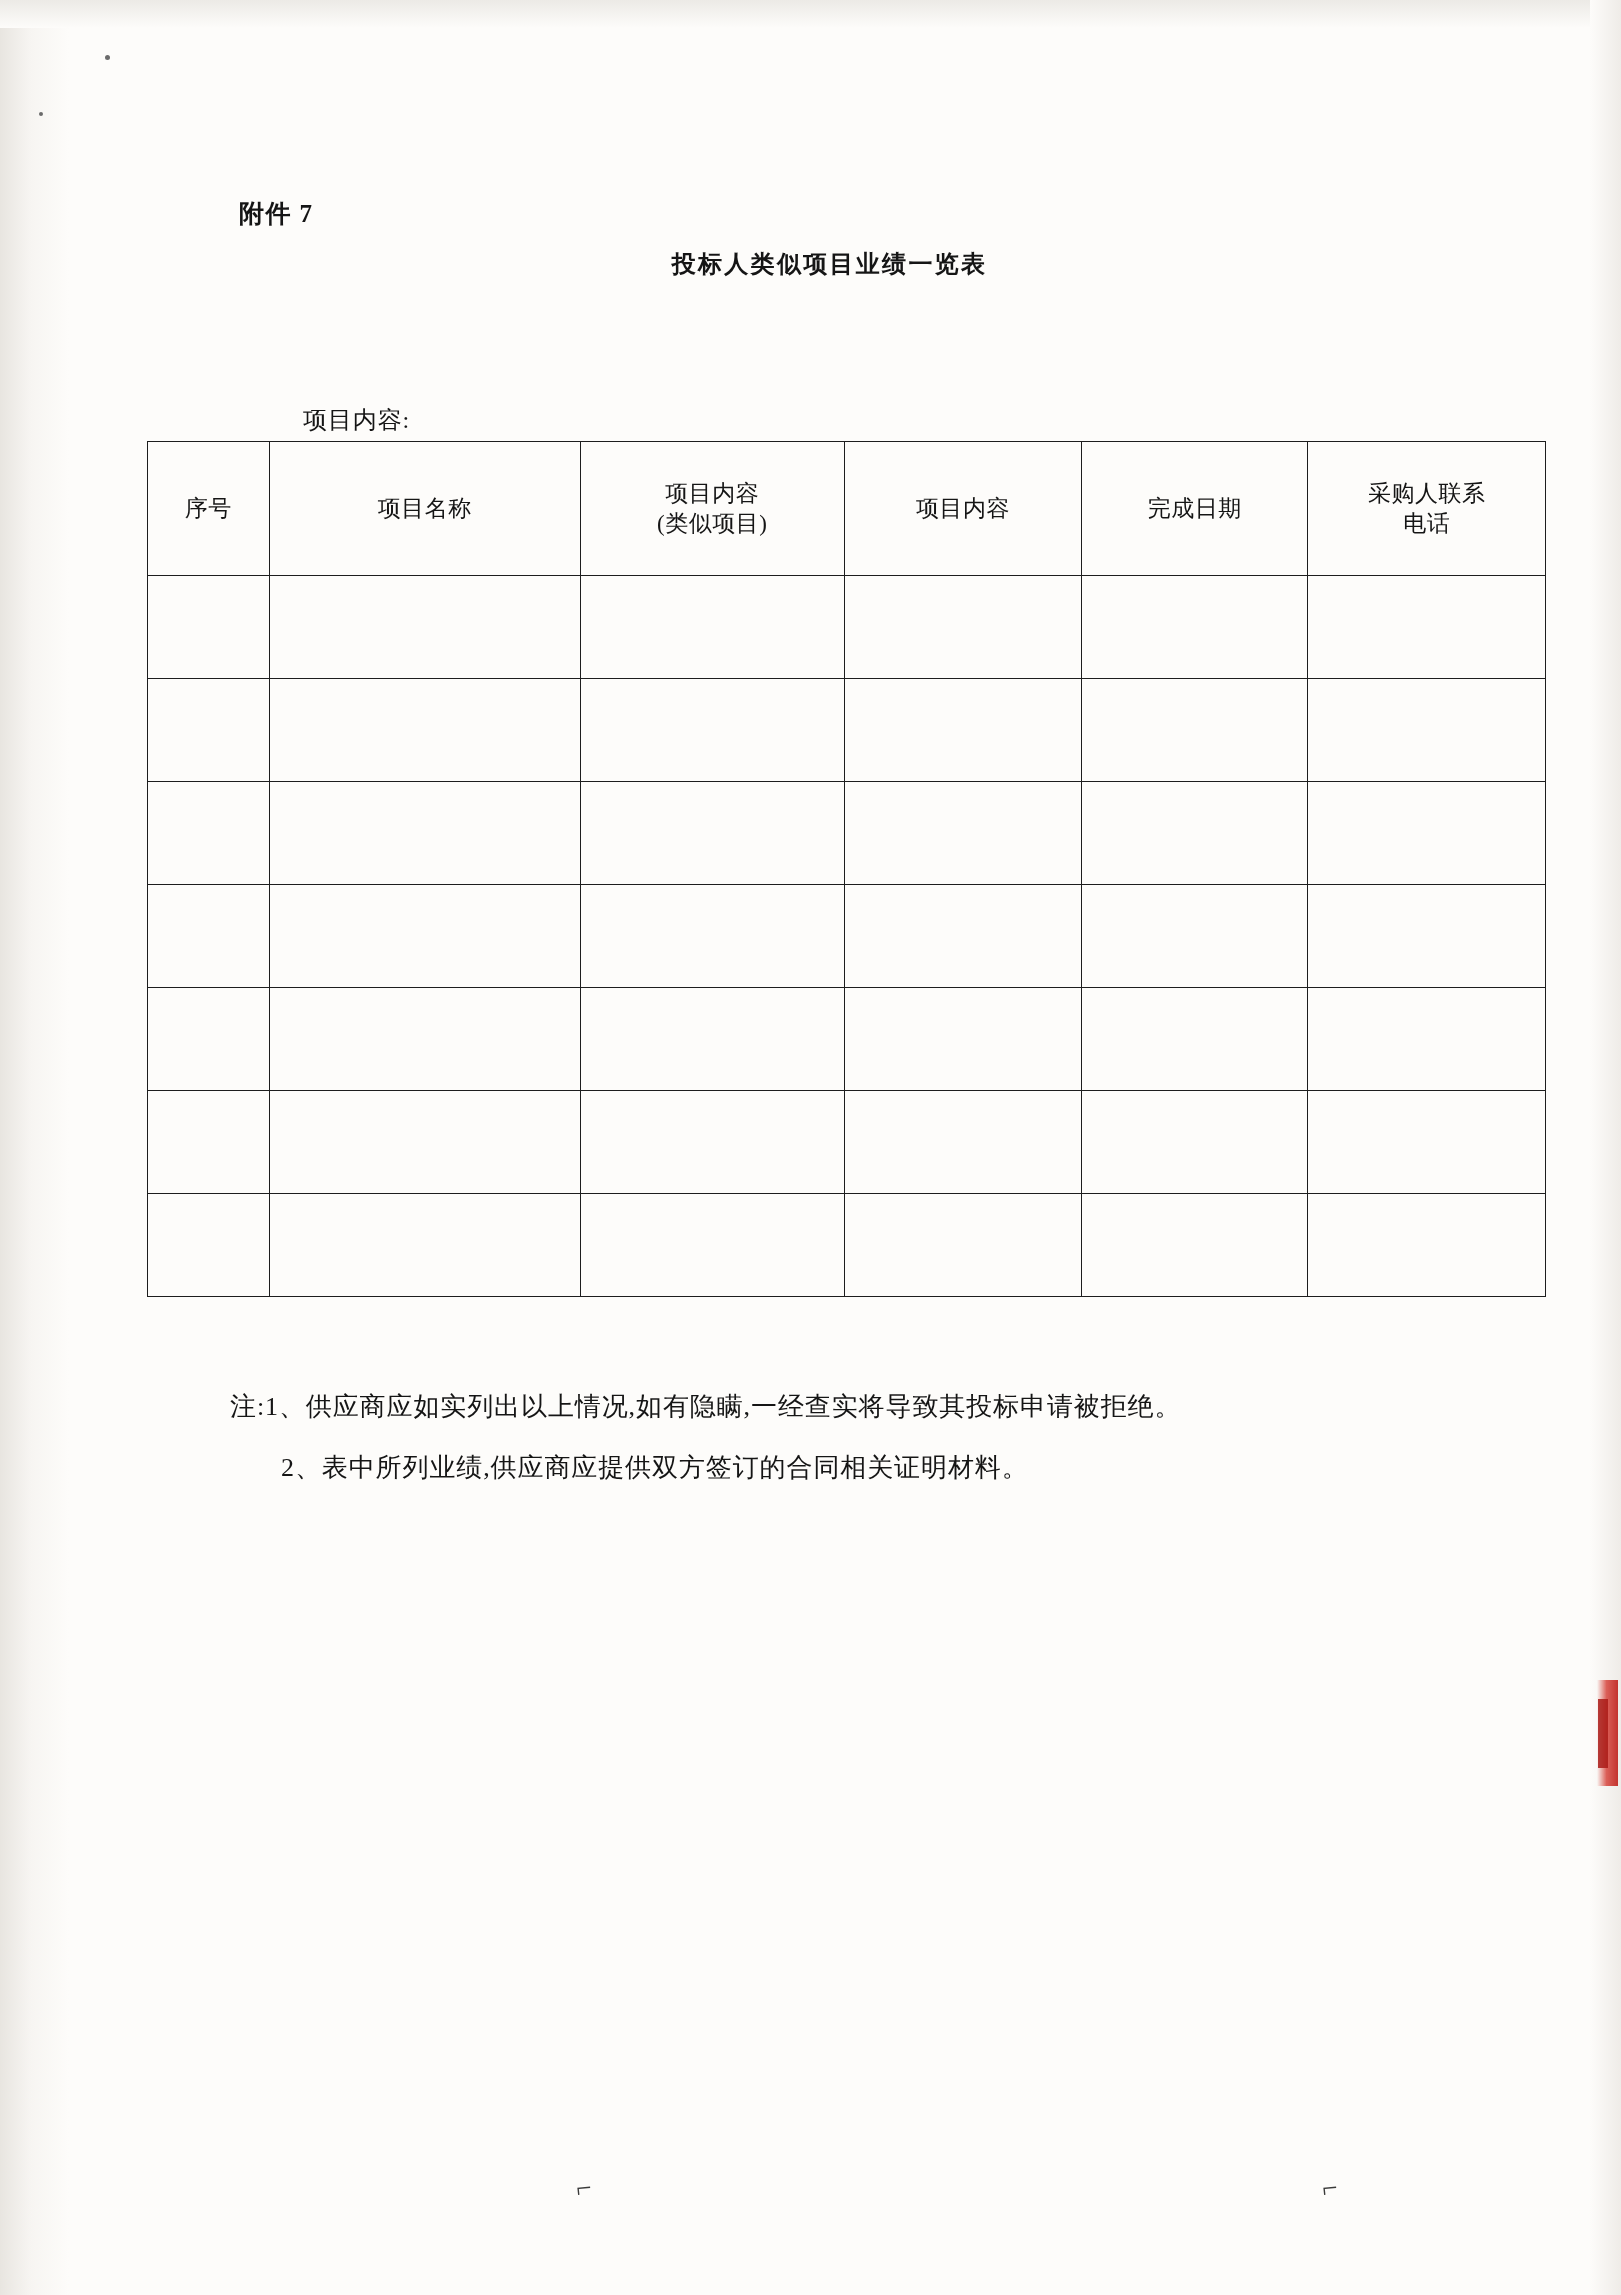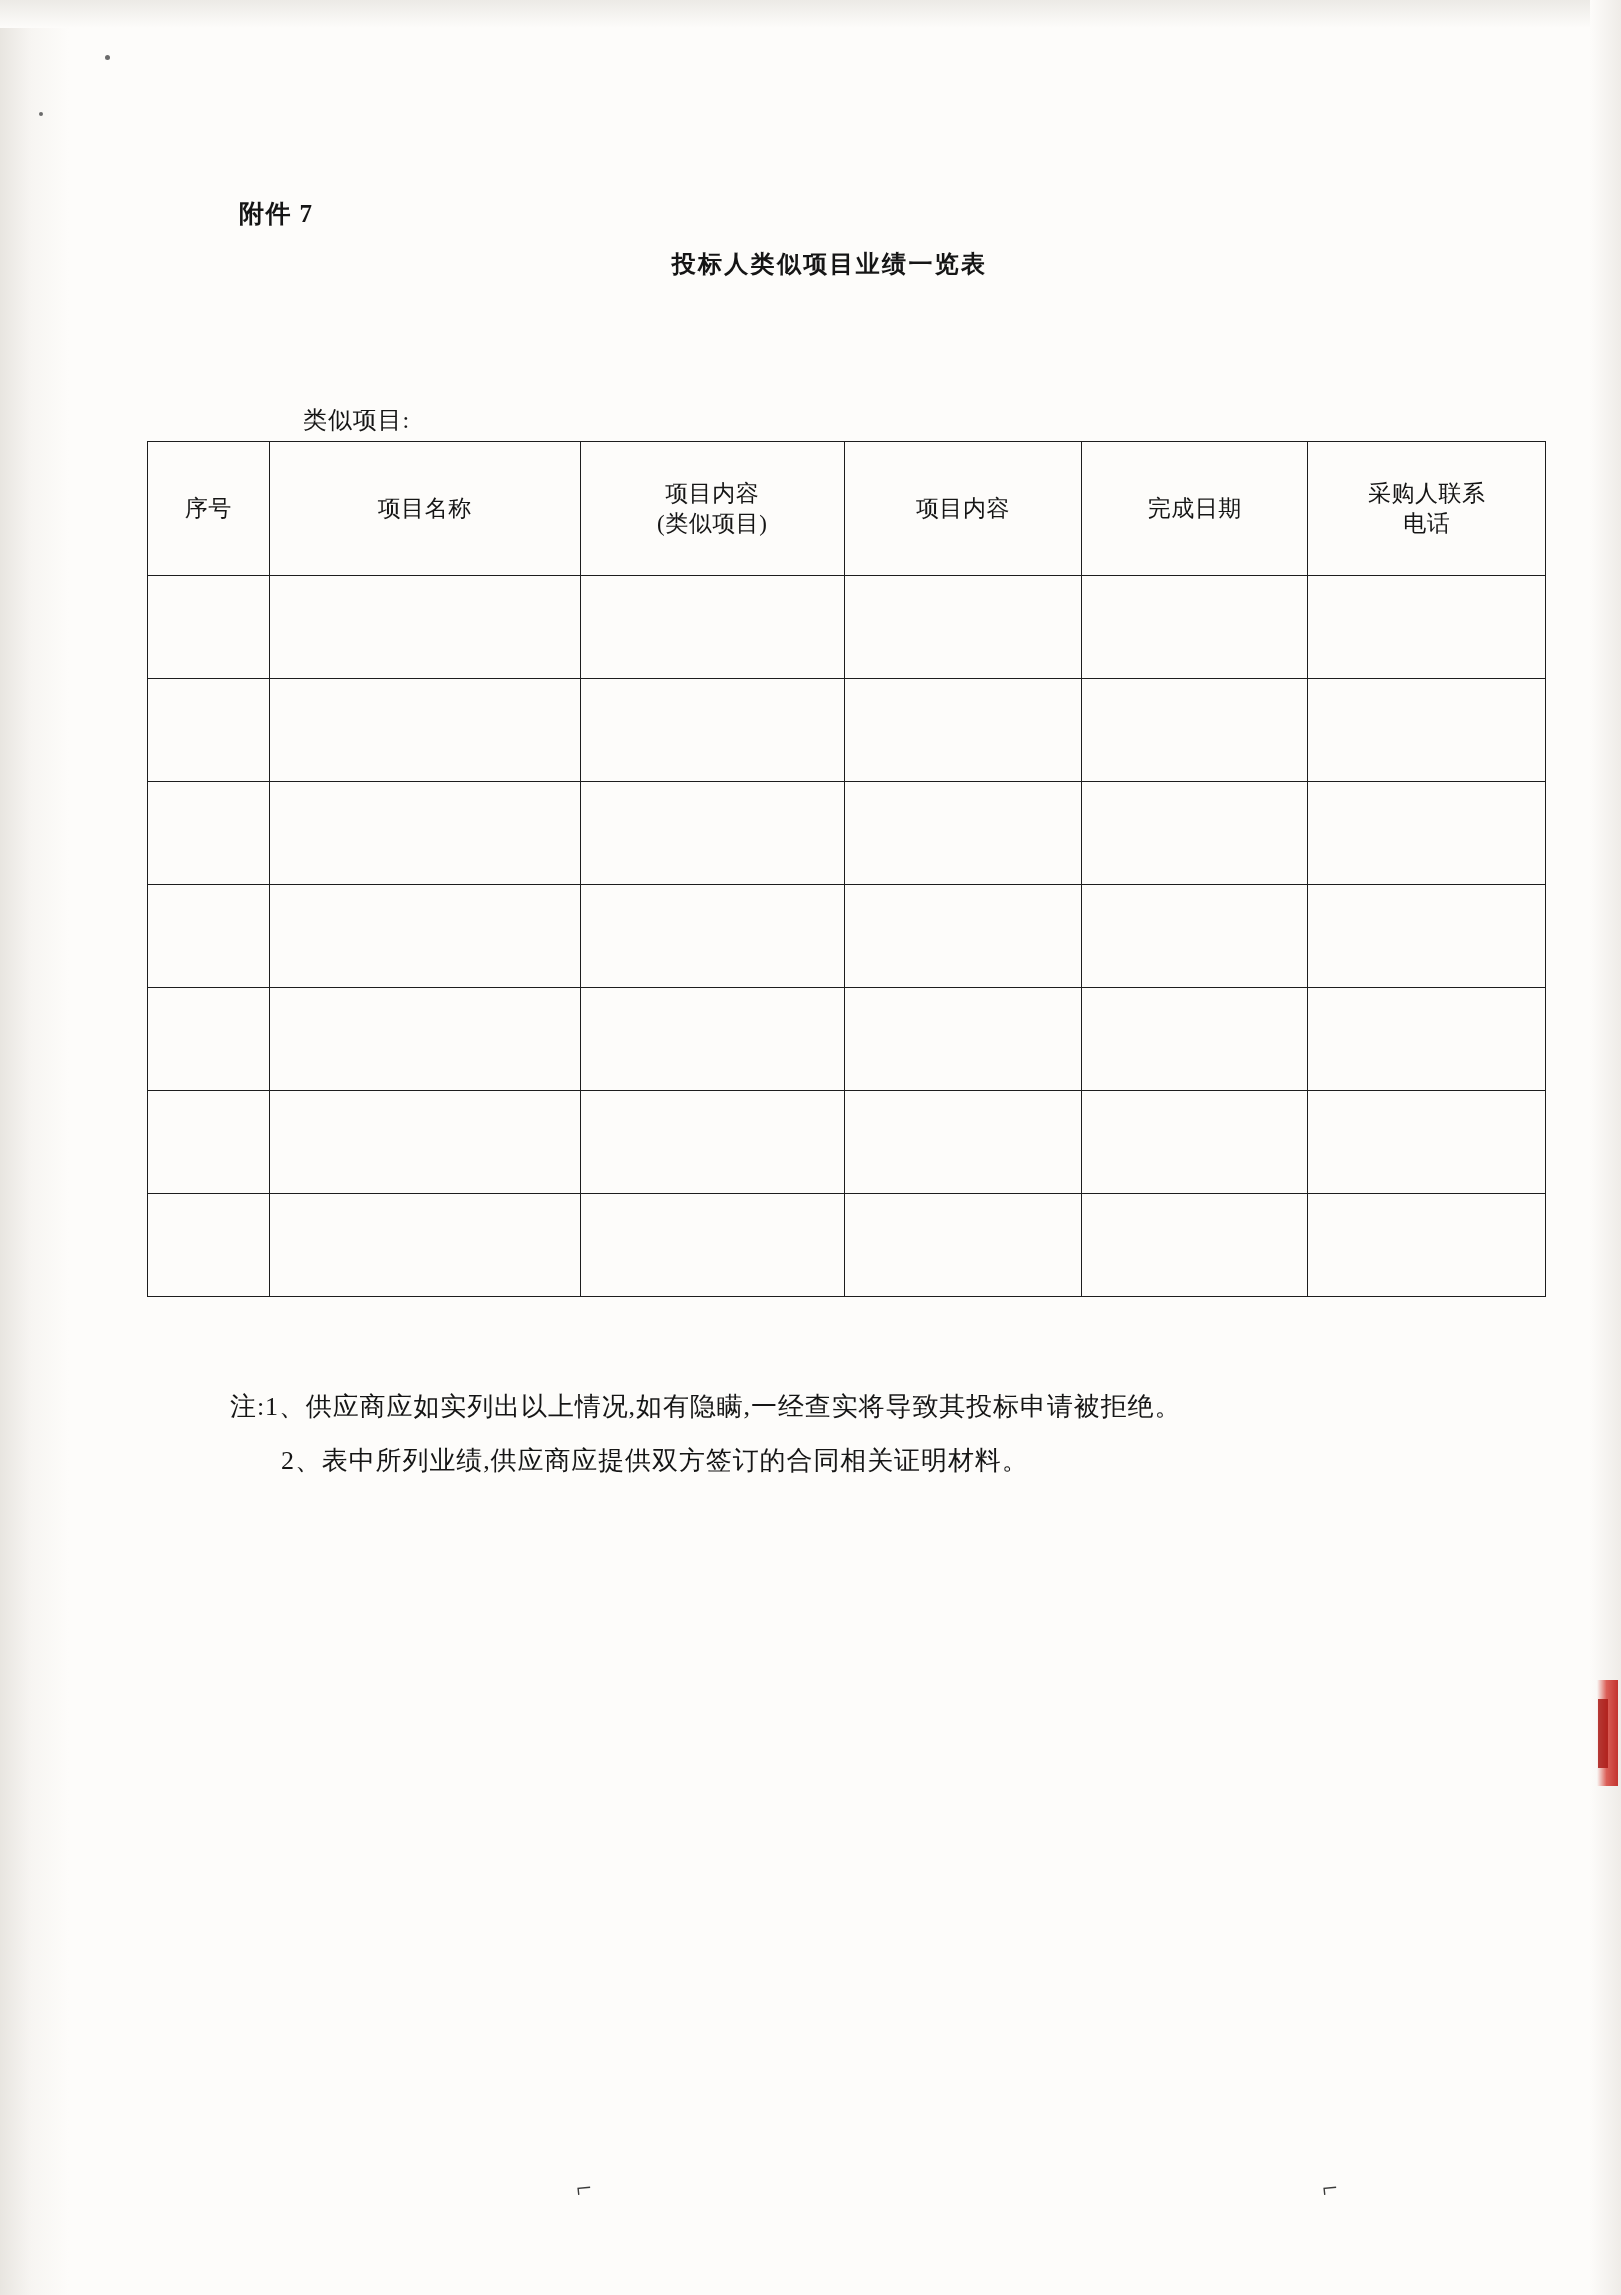--- a/index.html
+++ b/index.html
@@ -128,21 +128,21 @@
     top: 1386px;
     width: 1240px;
     font-family: "Liberation Serif", serif;
     font-weight: normal;
     font-size: 26px;
     line-height: 1.62;
     letter-spacing: 0.9px;
   }
   .notes .n2 {
     display: block;
-    margin-top: 12px;
+    margin-top: 19px;
     text-indent: 51px;
   }
 
   
   .red-mark {
     position: absolute;
     right: 3.7px;
     top: 1680px;
     width: 21px;
     height: 106px;
@@ -180,21 +180,21 @@
   <div class="edge-top"></div>
   <div class="edge-right"></div>
 
   <div class="speck s1"></div>
   <div class="speck s2"></div>
 
   <div class="attach-label">附件 7</div>
 
   <div class="doc-title">投标人类似项目业绩一览表</div>
 
-  <div class="project-line">类似项目:</div>
+  <div class="project-line">项目内容:</div>
 
   <table class="perf-table">
     <colgroup>
       <col class="col-idx">
       <col class="col-name">
       <col class="col-cont">
       <col class="col-amt">
       <col class="col-date">
       <col class="col-phone">
     </colgroup>

